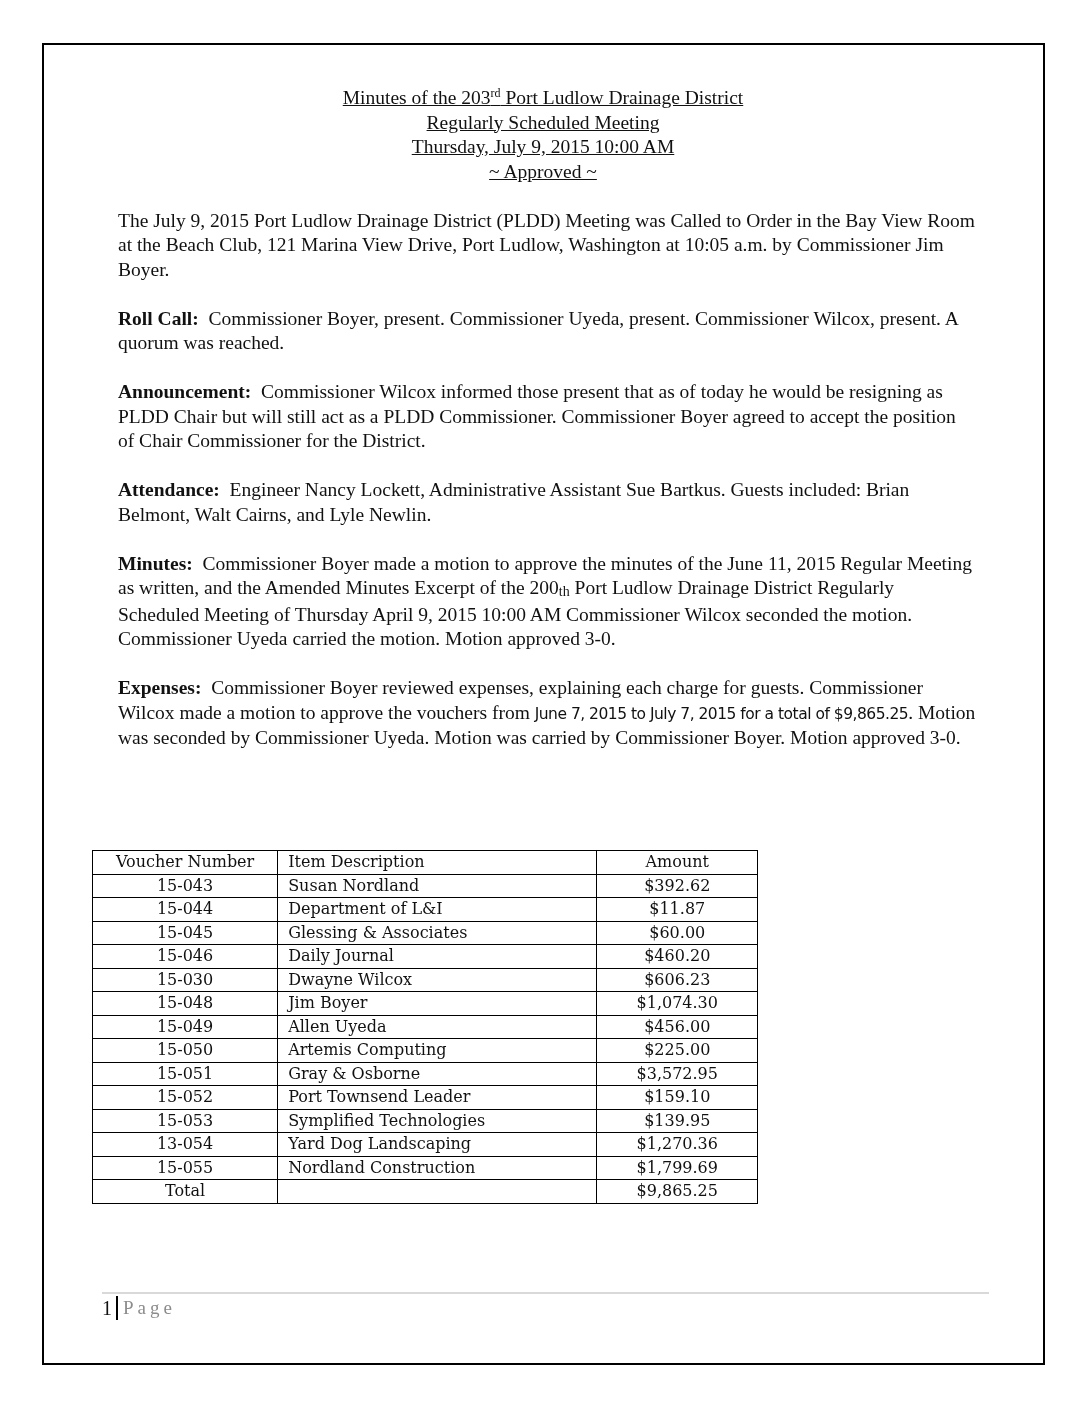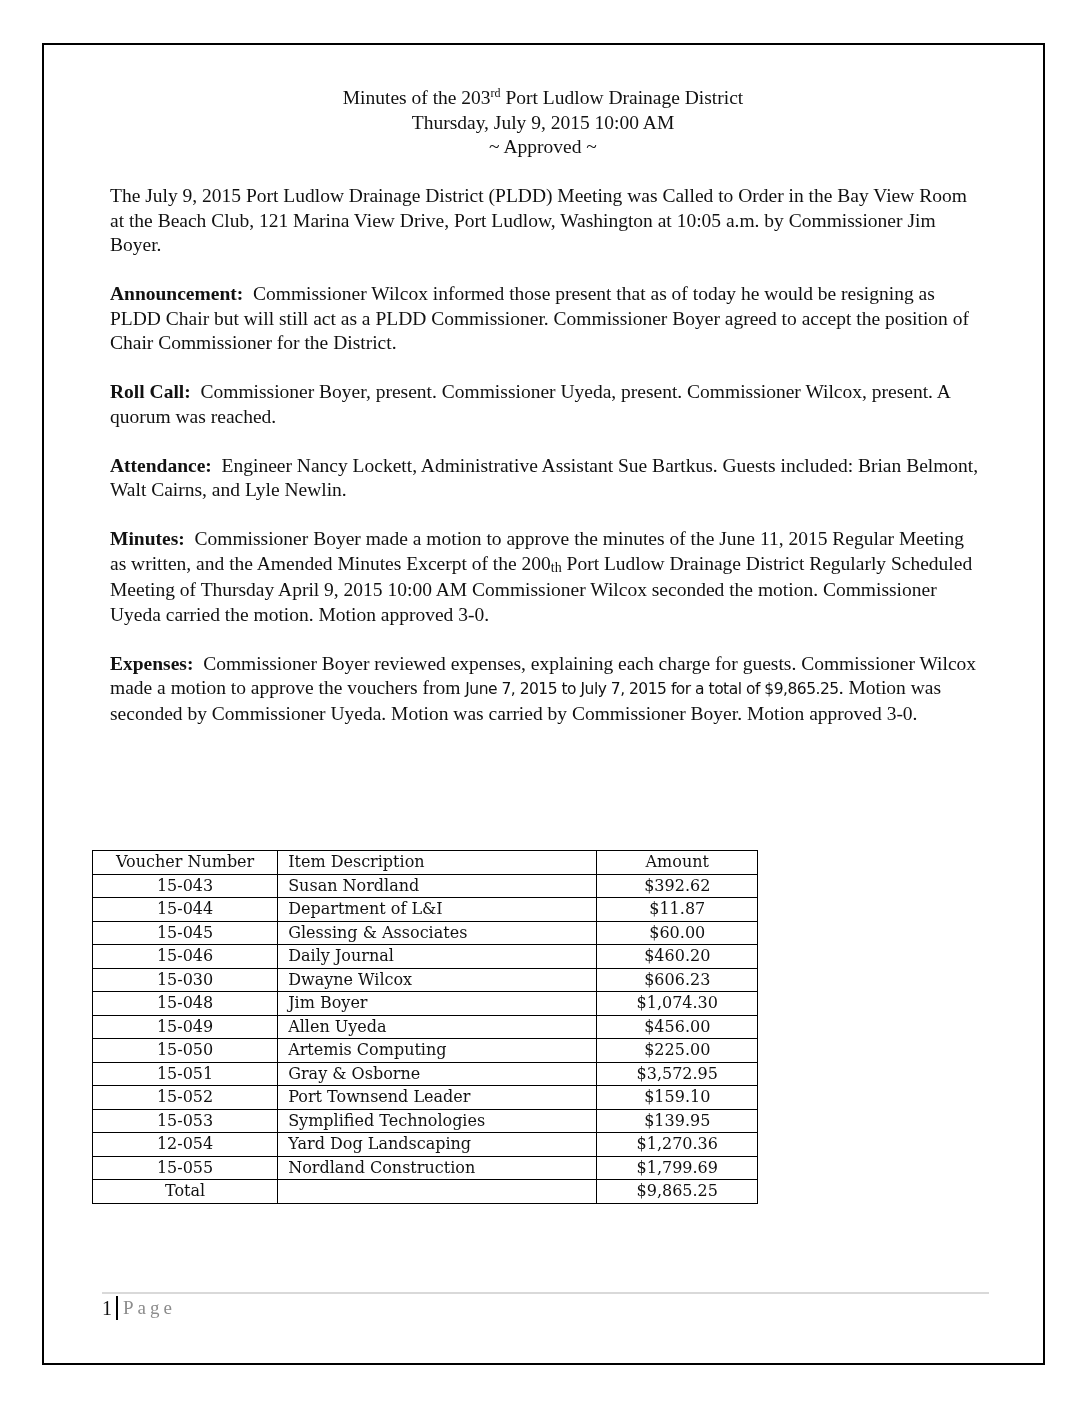--- a/index.html
+++ b/index.html
@@ -6,23 +6,23 @@
   body { width: 1088px; height: 1408px; position: relative; overflow: hidden; }
   .page-border {
     position: absolute; left: 42px; top: 43px; width: 999px; height: 1318px;
     border: 2px solid #000; box-sizing: content-box;
   }
   .doc {
     position: absolute; left: 102px; top: 86px; width: 890px;
     font-family: "Liberation Serif", serif; font-size: 19.5px; color: #111;
     line-height: 24.5px;
   }
-  .title-block { text-align: center; line-height: 24.5px; margin-left: -8px; }
+  .title-block { text-align: center; line-height: 24.5px; margin-left: -8px; text-decoration: underline; }
   .title-block sup { font-size: 12px; line-height: 0; vertical-align: super; }
-  p { margin: 8px; }
+  p { margin: 16px; }
   .para { margin-top: 24.5px; }
   .label { font-weight: bold; }
   .calibri { font-family: "DejaVu Sans", sans-serif; font-size: 15.5px; letter-spacing: -0.5px; }
   sub.th { font-size: 14px; vertical-align: baseline; position: relative; top: 2px; }
   .voucher-heading { margin-top: 24.5px; font-weight: bold; }
   table.vouchers {
     position: absolute; left: 92px; top: 850px; width: 666px;
     border-collapse: collapse;
     font-family: "DejaVu Serif", serif; font-size: 16px; color: #111;
   }
@@ -49,29 +49,30 @@
   .footer .page-word { color: #8c8c8c; letter-spacing: 4px; font-size: 19px; }
 </style>
 </head>
 <body>
 
 <div class="page-border"></div>
 
 <div class="doc">
   <div class="title-block">
     <div><span>Minutes of the 203</span><sup>rd</sup><span> Port Ludlow Drainage District</span></div>
+    <div>Regularly Scheduled Meeting</div>
     <div>Thursday, July 9, 2015 10:00 AM</div>
     <div>~ Approved ~</div>
   </div>
 
   <p class="para">The July 9, 2015 Port Ludlow Drainage District (PLDD) Meeting was Called to Order in the Bay View Room at the Beach Club, 121 Marina View Drive, Port Ludlow, Washington at 10:05 a.m. by Commissioner Jim Boyer.</p>
 
+  <p class="para"><span class="label">Roll Call:</span>&nbsp; <span>Commissioner Boyer, present.  Commissioner Uyeda, present.  Commissioner Wilcox, present.  A quorum was reached.</span></p>
+
   <p class="para"><span class="label">Announcement:</span>&nbsp; <span>Commissioner Wilcox informed those present that as of today he would be resigning as PLDD Chair but will still act as a PLDD Commissioner.  Commissioner Boyer agreed to accept the position of Chair Commissioner for the District.</span></p>
-
-  <p class="para"><span class="label">Roll Call:</span>&nbsp; <span>Commissioner Boyer, present.  Commissioner Uyeda, present.  Commissioner Wilcox, present.  A quorum was reached.</span></p>
 
   <p class="para"><span class="label">Attendance:</span>&nbsp; <span>Engineer Nancy Lockett, Administrative Assistant Sue Bartkus.  Guests included: Brian Belmont, Walt Cairns, and Lyle Newlin.</span></p>
 
   <p class="para"><span class="label">Minutes:</span>&nbsp; <span>Commissioner Boyer made a motion to approve the minutes of the June 11, 2015 Regular Meeting as written, and the Amended Minutes Excerpt of the 200</span><sub class="th">th</sub><span> Port Ludlow Drainage District Regularly Scheduled Meeting of Thursday April 9, 2015 10:00 AM    Commissioner Wilcox seconded the motion.  Commissioner Uyeda carried the motion.  Motion approved 3-0.</span></p>
 
   <p class="para"><span class="label">Expenses:</span>&nbsp; <span>Commissioner Boyer reviewed expenses, explaining each charge for guests. Commissioner Wilcox made a motion to approve the vouchers from </span><span class="calibri">June 7, 2015 to July 7, 2015 for a total of $9,865.25</span><span>.  Motion was seconded by Commissioner Uyeda.  Motion was carried by Commissioner Boyer. Motion approved 3-0.</span></p>
 
 </div>
 
 <table class="vouchers">
@@ -132,21 +133,21 @@
         <td class="col-num">15-052</td>
         <td class="col-desc">Port Townsend Leader</td>
         <td class="col-amt">$159.10</td>
       </tr>
     <tr>
         <td class="col-num">15-053</td>
         <td class="col-desc">Symplified Technologies</td>
         <td class="col-amt">$139.95</td>
       </tr>
     <tr>
-        <td class="col-num">12-054</td>
+        <td class="col-num">13-054</td>
         <td class="col-desc">Yard Dog Landscaping</td>
         <td class="col-amt">$1,270.36</td>
       </tr>
     <tr>
         <td class="col-num">15-055</td>
         <td class="col-desc">Nordland Construction</td>
         <td class="col-amt">$1,799.69</td>
       </tr>
     <tr class="total-row">
         <td class="col-num">Total</td>

